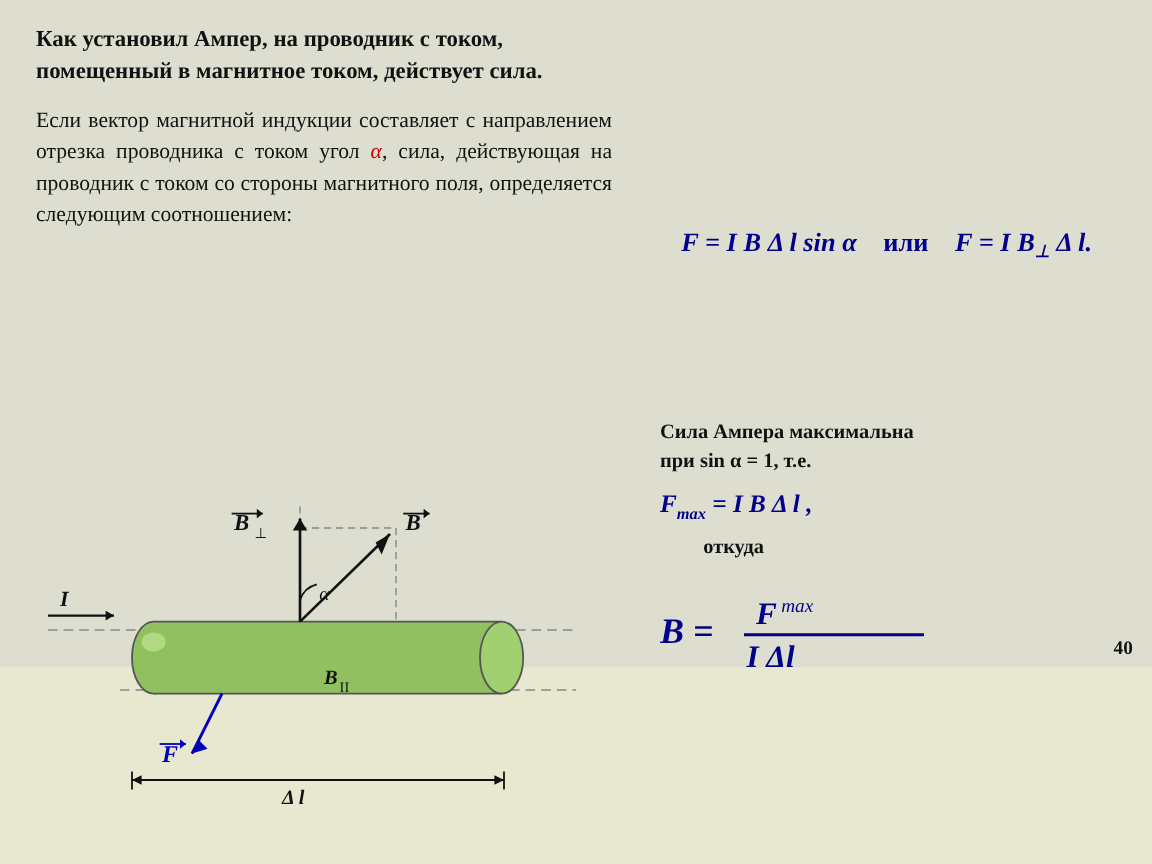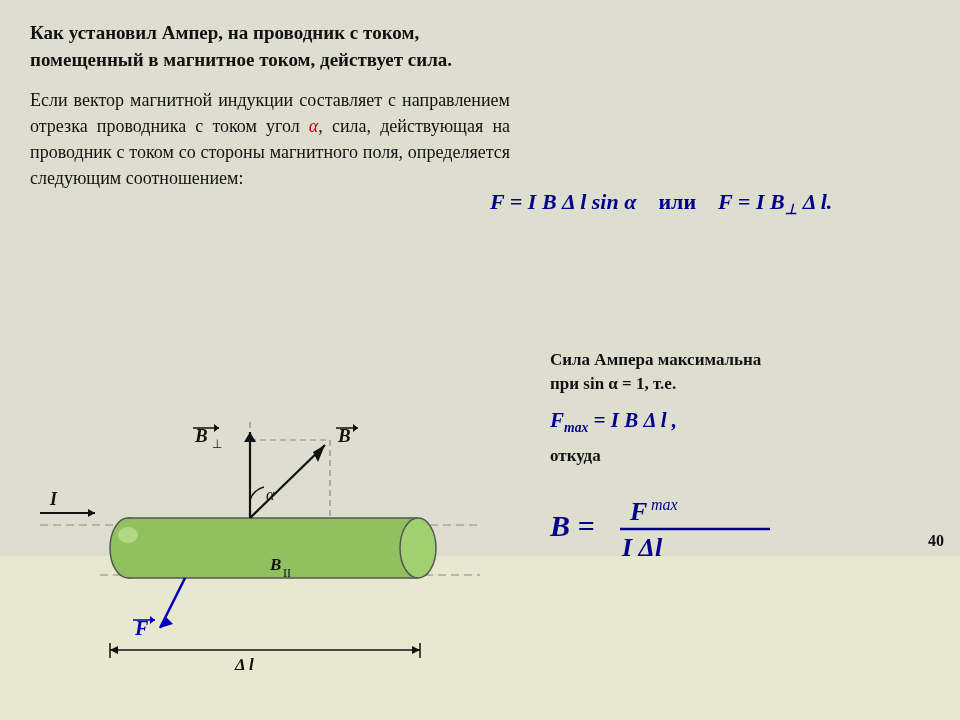--- a/index.html
+++ b/index.html
@@ -42,21 +42,21 @@
     }
 
     .main-text .alpha {
       color: #cc0000;
       font-style: italic;
     }
 
     
     .formula-line {
       clear: both;
-      text-align: left;
+      text-align: right;
       font-size: 22px;
       font-weight: bold;
       font-style: italic;
       color: #00008b;
       margin: 10px 0 6px 160px;
       line-height: 1.4;
     }
 
     .formula-line .or-word {
       font-style: normal;
@@ -85,20 +85,21 @@
       font-style: italic;
       color: #00008b;
       margin-bottom: 10px;
     }
 
     .right-info .odkuda-text {
       font-size: 17px;
       font-weight: bold;
       color: #111;
       margin-bottom: 8px;
+      margin-left: 36px;
     }
 
     
     .diagram-svg {
       width: 480px;
       height: 290px;
     }
 
     
     .page-number {

